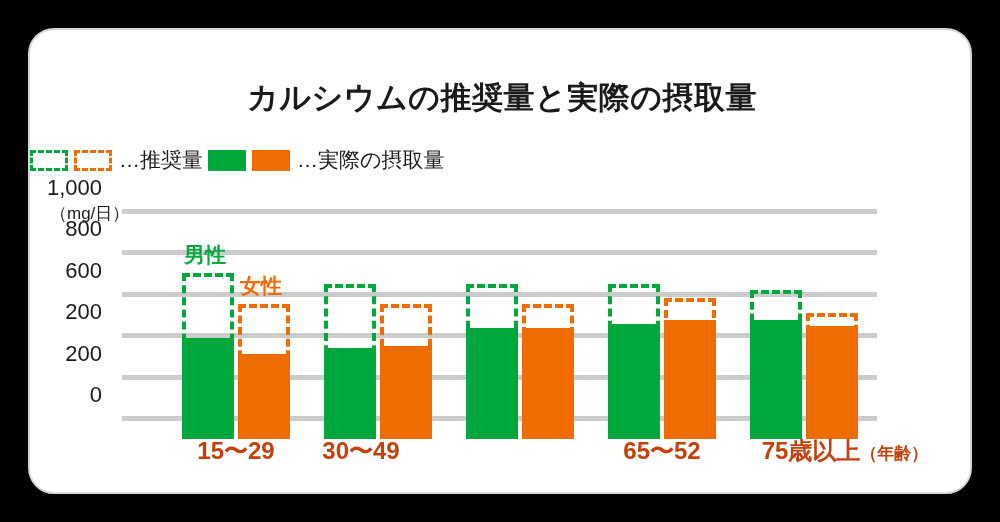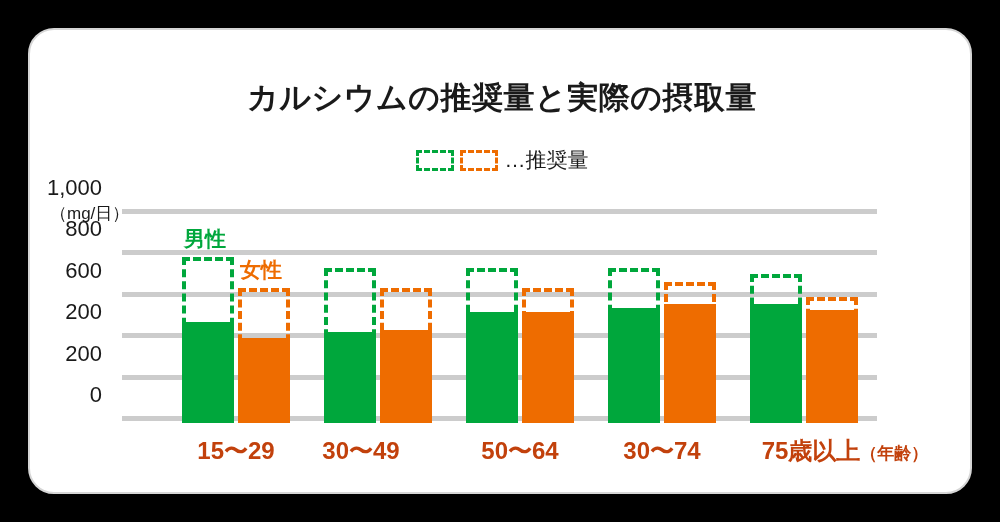--- a/index.html
+++ b/index.html
@@ -39,21 +39,21 @@
     letter-spacing: 0.5px;
   }
 
   
   #legend {
     position: absolute;
     left: 0;
     top: 118px;
     width: 944px;
     display: flex;
-    flex-direction: column;
+    flex-direction: row;
     align-items: center;
     gap: 5px;
   }
   .legend-row {
     display: flex;
     align-items: center;
     height: 24px;
   }
   .legend-swatches {
     display: flex;
@@ -109,21 +109,21 @@
     text-align: right;
     font-size: 22px;
     color: #1a1a1a;
     transform: translateY(-15px);
     white-space: nowrap;
   }
 
   #bars {
     position: absolute;
     left: 0;
-    top: 0;
+    top: 16px;
     width: 755px;
     height: 207px;
   }
   .bar {
     position: absolute;
     width: 52px;
     bottom: 0;
   }
   .bar.actual-male   { background: #00A73C; }
   .bar.actual-female { background: #EE6C00; }
@@ -175,20 +175,27 @@
 
   <div id="chart-title">カルシウムの推奨量と実際の摂取量</div>
 
   <div id="legend">
     <div class="legend-row">
       <span class="legend-swatches">
         <span class="sw dash-green"></span>
         <span class="sw dash-orange"></span>
       </span>
       <span class="legend-label">…推奨量</span>
+    </div>
+    <div class="legend-row">
+      <span class="legend-swatches">
+        <span class="sw solid-green"></span>
+        <span class="sw solid-orange"></span>
+      </span>
+      <span class="legend-label">…実際の摂取量</span>
     </div>
   </div>
 
   <div id="unit-label">（mg/日）</div>
 
   <div id="plot">
     <div id="gridlines">
         <div class="gridline" style="bottom: 0px;"></div>
         <div class="gridline" style="bottom: 41.4px;"></div>
         <div class="gridline" style="bottom: 82.8px;"></div>
@@ -226,18 +233,17 @@
         <div class="bar rec-female" style="left: 684px; height: 126.27px;"></div>
         <div class="bar actual-female" style="left: 684px; height: 112.815px;"></div>
         <div class="series-tag male" style="left: 62px; bottom: 169.6px;">男性</div>
         <div class="series-tag female" style="left: 118px; bottom: 138.55px;">女性</div>
       </div>
   </div>
 
   <div id="xlabels">
       <div class="xlabel" style="left: 26px; width: 176px;">15〜29</div>
       <div class="xlabel" style="left: 151px; width: 176px;">30〜49</div>
-      <div class="xlabel" style="left: 310px; width: 176px;">50〜64</div>
-      <div class="xlabel" style="left: 452px; width: 176px;">30〜74</div>
+      <div class="xlabel" style="left: 452px; width: 176px;">65〜52</div>
       <div class="xlabel" style="left: 594px; width: 258px;">75歳以上<span class="xaxis-unit">（年齢）</span></div>
     </div>
 
 </div>
 
 </body></html>

